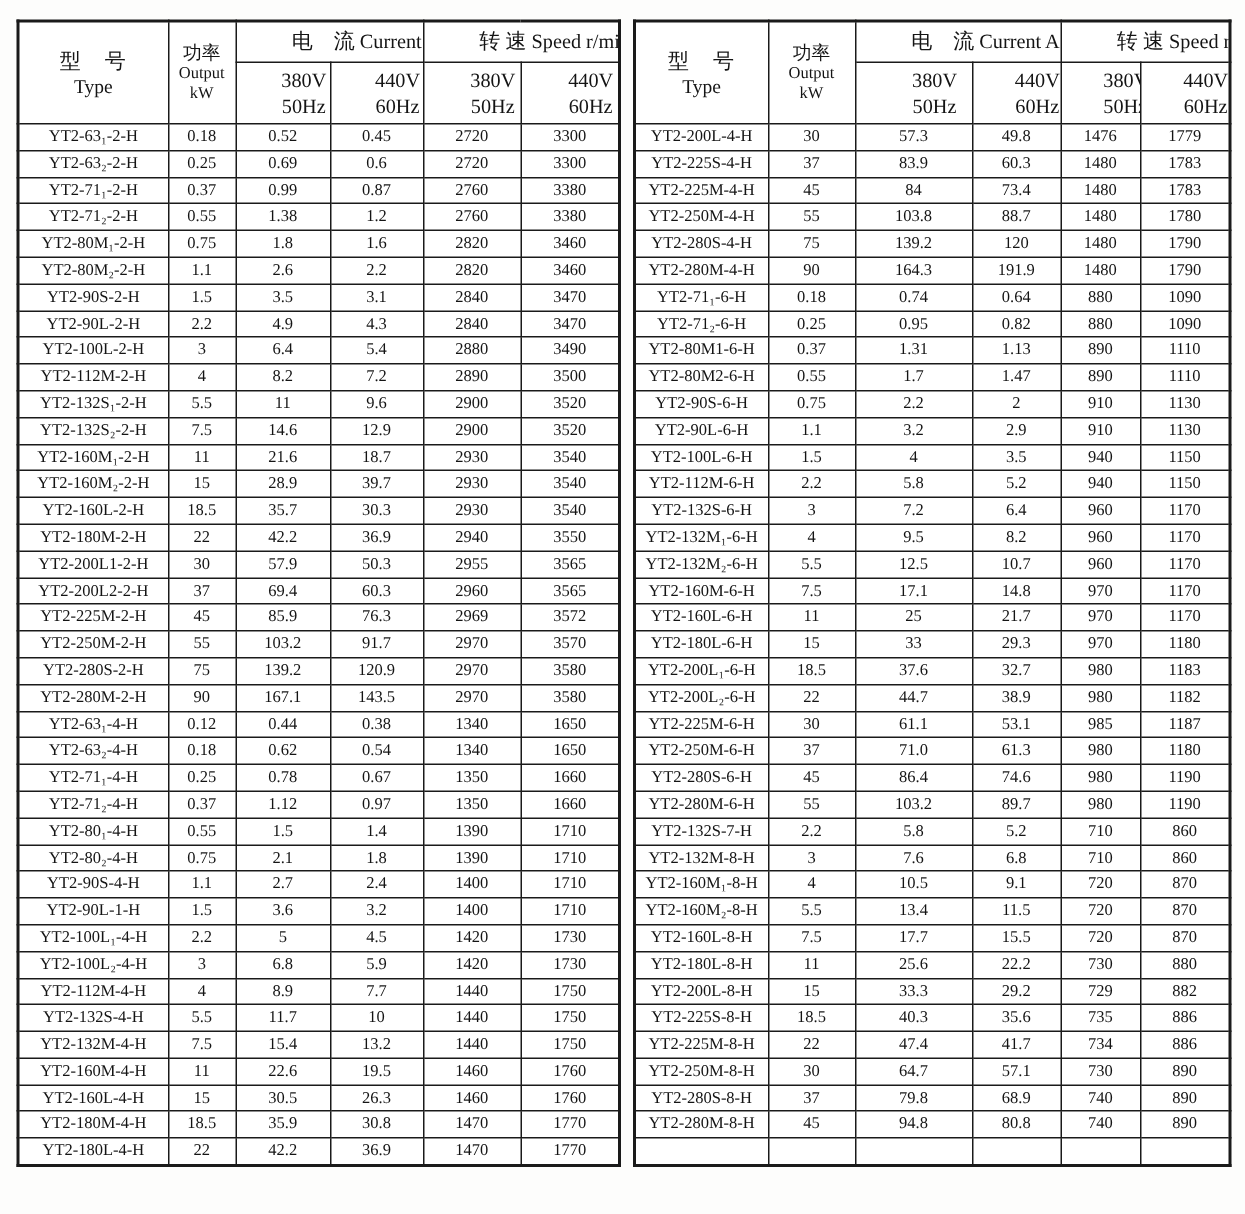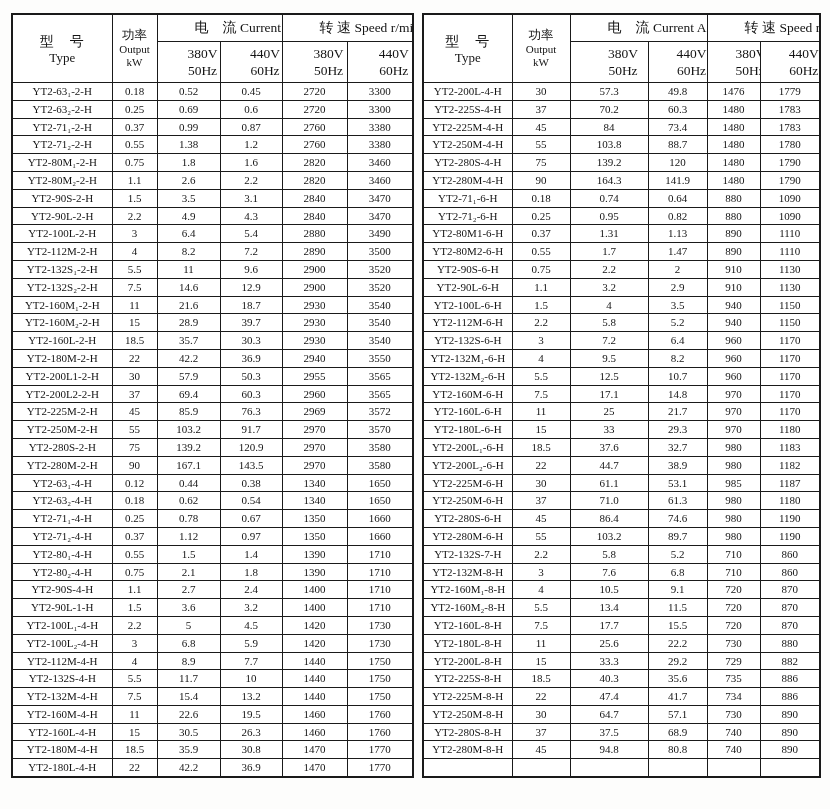--- a/index.html
+++ b/index.html
@@ -476,21 +476,21 @@
           <td class="type-cell">YT2-200L-4-H</td>
           <td class="value-cell">30</td>
           <td class="value-cell">57.3</td>
           <td class="value-cell">49.8</td>
           <td class="value-cell">1476</td>
           <td class="value-cell">1779</td>
         </tr>
         <tr>
           <td class="type-cell">YT2-225S-4-H</td>
           <td class="value-cell">37</td>
-          <td class="value-cell">70.2</td>
+          <td class="value-cell">83.9</td>
           <td class="value-cell">60.3</td>
           <td class="value-cell">1480</td>
           <td class="value-cell">1783</td>
         </tr>
         <tr>
           <td class="type-cell">YT2-225M-4-H</td>
           <td class="value-cell">45</td>
           <td class="value-cell">84</td>
           <td class="value-cell">73.4</td>
           <td class="value-cell">1480</td>
@@ -509,21 +509,21 @@
           <td class="value-cell">75</td>
           <td class="value-cell">139.2</td>
           <td class="value-cell">120</td>
           <td class="value-cell">1480</td>
           <td class="value-cell">1790</td>
         </tr>
         <tr>
           <td class="type-cell">YT2-280M-4-H</td>
           <td class="value-cell">90</td>
           <td class="value-cell">164.3</td>
-          <td class="value-cell">141.9</td>
+          <td class="value-cell">191.9</td>
           <td class="value-cell">1480</td>
           <td class="value-cell">1790</td>
         </tr>
         <tr>
           <td class="type-cell">YT2-71₁-6-H</td>
           <td class="value-cell">0.18</td>
           <td class="value-cell">0.74</td>
           <td class="value-cell">0.64</td>
           <td class="value-cell">880</td>
           <td class="value-cell">1090</td>
@@ -756,21 +756,21 @@
           <td class="type-cell">YT2-250M-8-H</td>
           <td class="value-cell">30</td>
           <td class="value-cell">64.7</td>
           <td class="value-cell">57.1</td>
           <td class="value-cell">730</td>
           <td class="value-cell">890</td>
         </tr>
         <tr>
           <td class="type-cell">YT2-280S-8-H</td>
           <td class="value-cell">37</td>
-          <td class="value-cell">37.5</td>
+          <td class="value-cell">79.8</td>
           <td class="value-cell">68.9</td>
           <td class="value-cell">740</td>
           <td class="value-cell">890</td>
         </tr>
         <tr>
           <td class="type-cell">YT2-280M-8-H</td>
           <td class="value-cell">45</td>
           <td class="value-cell">94.8</td>
           <td class="value-cell">80.8</td>
           <td class="value-cell">740</td>

